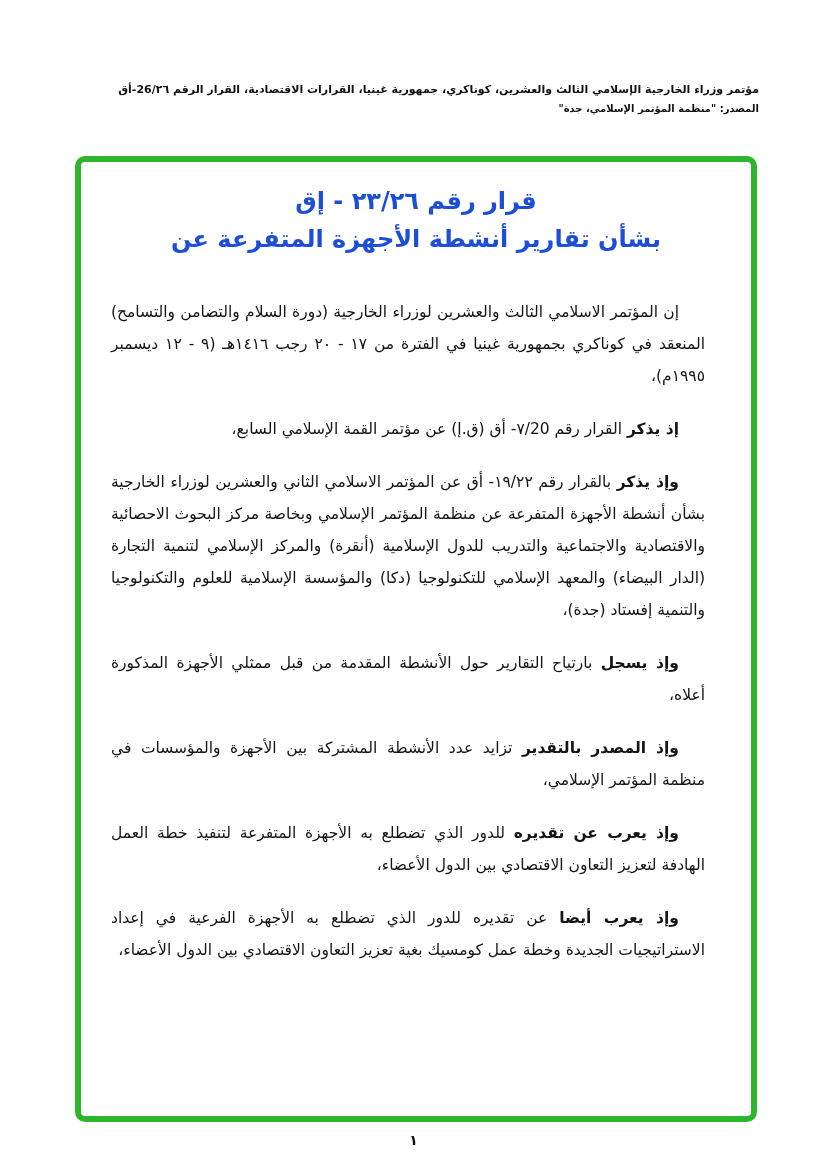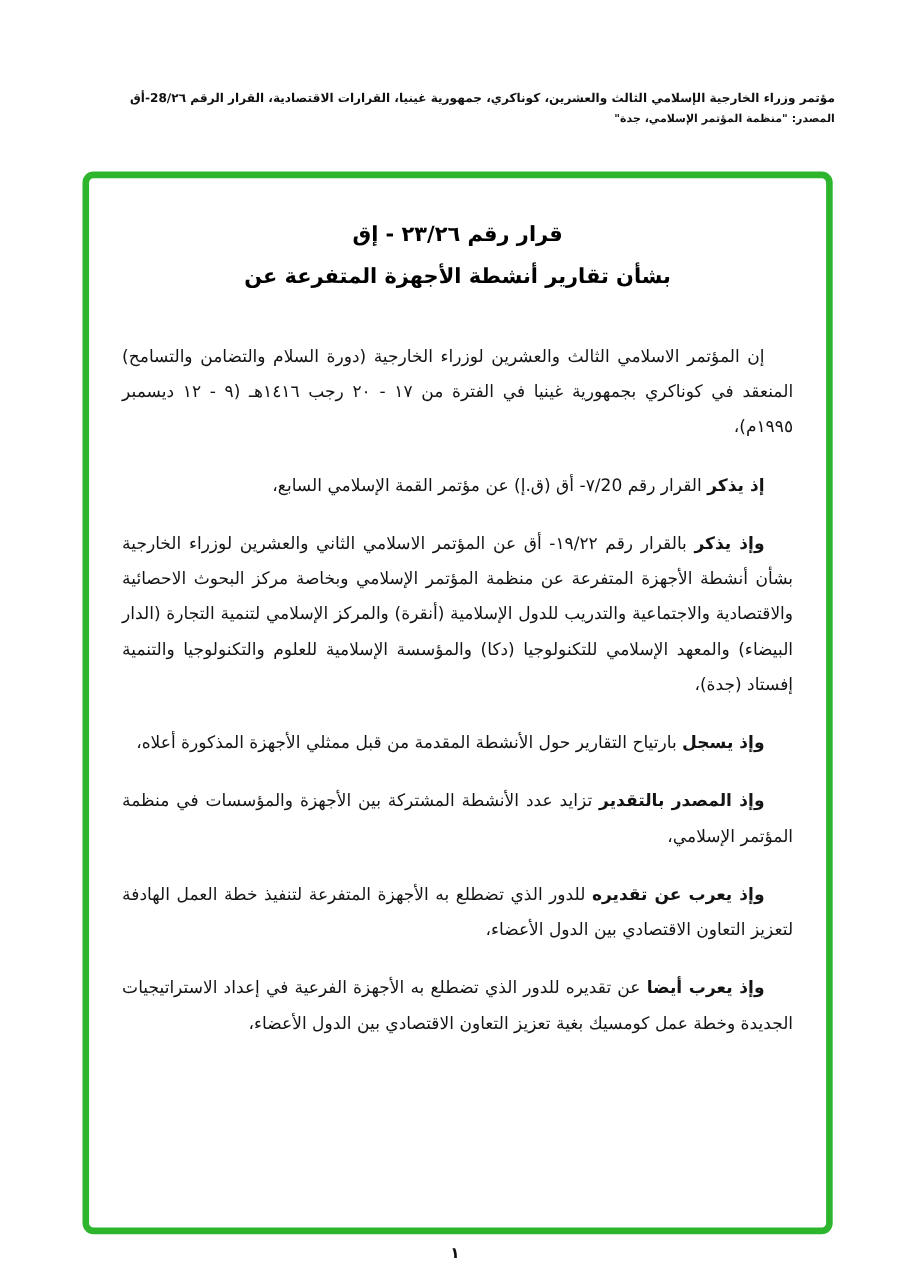--- a/index.html
+++ b/index.html
@@ -47,35 +47,35 @@
     box-sizing: border-box;
     border: 6px solid #2db52d;
     border-radius: 10px;
     padding: 16px 30px 0 30px;
     background: #ffffff;
   }
   .title-block {
     direction: rtl;
     text-align: center;
     font-weight: 700;
-    font-size: 19px;
+    font-size: 24px;
     line-height: 38px;
-    margin-top: 16px;
-    color: #000000;
+    margin-top: 4px;
+    color: #1d4ed8;
   }
   .body-block {
     direction: rtl;
     text-align: justify;
     font-size: 15.5px;
     line-height: 32px;
     margin-top: 38px;
     color: #141414;
   }
   .body-block p {
-    margin: 0 0 21px 0;
+    margin: 0 16px 21px 0;
     text-indent: 26px;
   }
   .body-block .lead {
     font-weight: 700;
   }
   .page-number {
     position: absolute;
     top: 1132px;
     left: 0;
     right: 0;
@@ -84,21 +84,21 @@
     font-weight: 700;
     color: #101010;
   }
 </style>
 </head>
 <body>
 
 <div class="page">
 
   <header class="doc-header">
-    <div class="cite-line">مؤتمر وزراء الخارجية الإسلامي الثالث والعشرين، كوناكري، جمهورية غينيا، القرارات الاقتصادية، القرار الرقم 28/٢٦-أق</div>
+    <div class="cite-line">مؤتمر وزراء الخارجية الإسلامي الثالث والعشرين، كوناكري، جمهورية غينيا، القرارات الاقتصادية، القرار الرقم 26/٢٦-أق</div>
     <div class="src-line">المصدر: "منظمة المؤتمر الإسلامي، جدة"</div>
   </header>
 
   <div class="green-box" style="border-color: rgb(45, 181, 45);">
 
     <div class="title-block">
       <div>قرار رقم ٢٣/٢٦ - إق</div>
       <div>بشأن تقارير أنشطة الأجهزة المتفرعة عن</div>
     </div>
 

